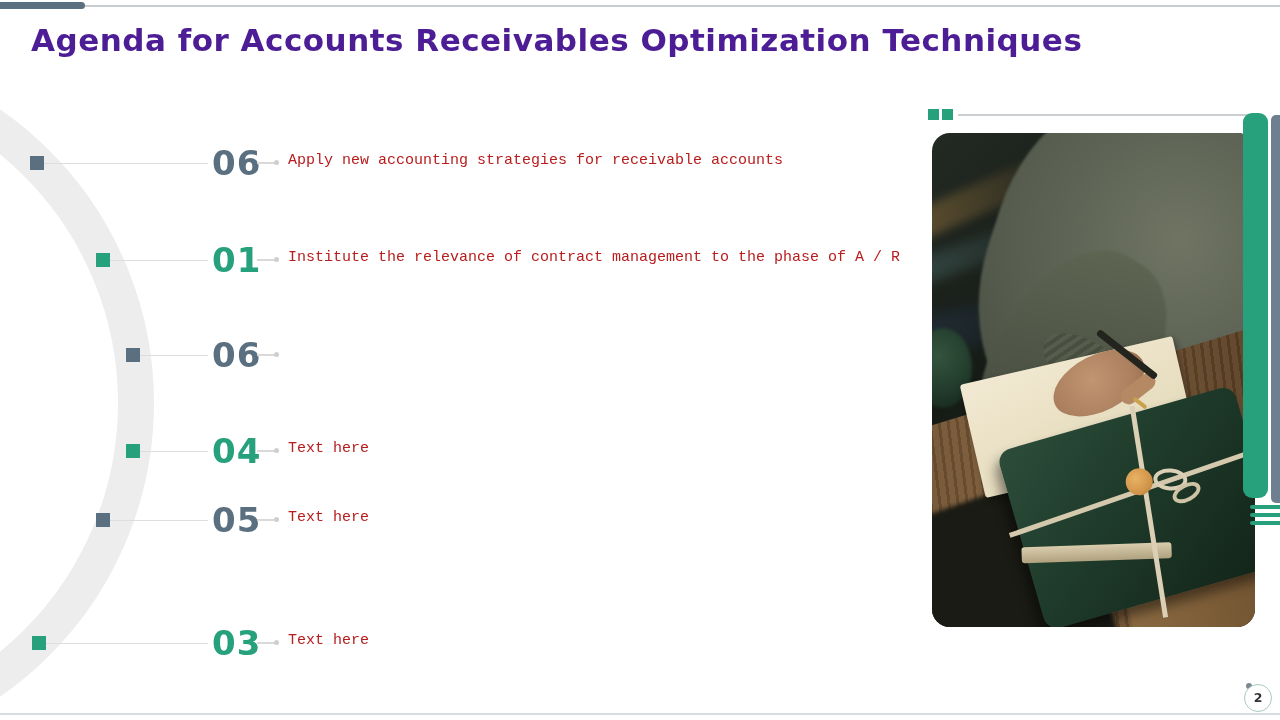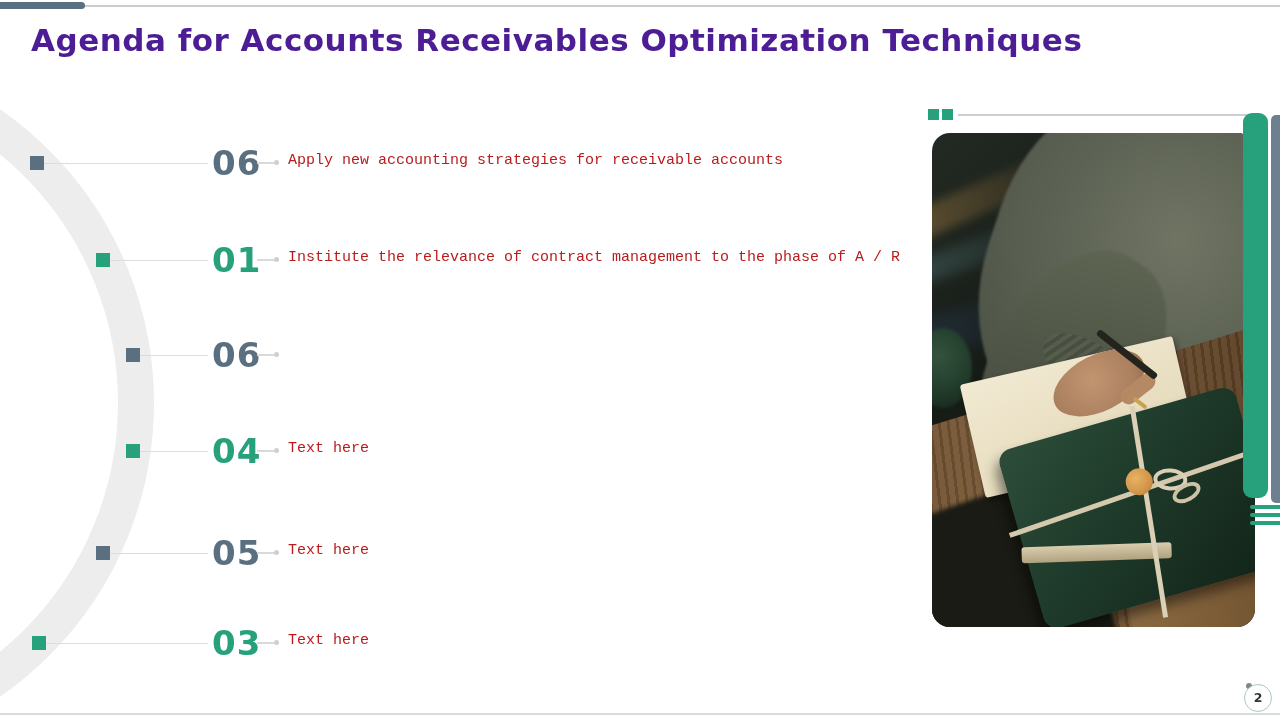--- a/index.html
+++ b/index.html
@@ -24,21 +24,21 @@
 
   
   .bg-ring {
     position:absolute; left:-560px; top:46px; width:714px; height:714px;
     border:36px solid #ededee; border-radius:50%;
   }
 
   
   .item { position:absolute; left:0; width:920px; height:44px; }
   #it0 { top:141px; } #it1 { top:238px; } #it2 { top:333px; }
-  #it3 { top:429px;text-align:center; } #it4 { top:531px; } #it5 { top:621px; }
+  #it3 { top:429px;text-align:center; } #it4 { top:498px; } #it5 { top:621px; }
 
   .sq { position:absolute; top:15px; width:14px; height:14px; }
   #it0 .sq { left:30px; } #it1 .sq { left:96px; } #it2 .sq { left:126px; }
   #it3 .sq { left:126px; } #it4 .sq { left:96px; } #it5 .sq { left:32px; }
 
   .conn { position:absolute; top:21.5px; height:1px; background:#dcdddf; }
   #it0 .conn { left:44px;  width:164px; }
   #it1 .conn { left:110px; width:98px;  }
   #it2 .conn { left:140px; width:68px;  }
   #it3 .conn { left:140px; width:68px;  }

